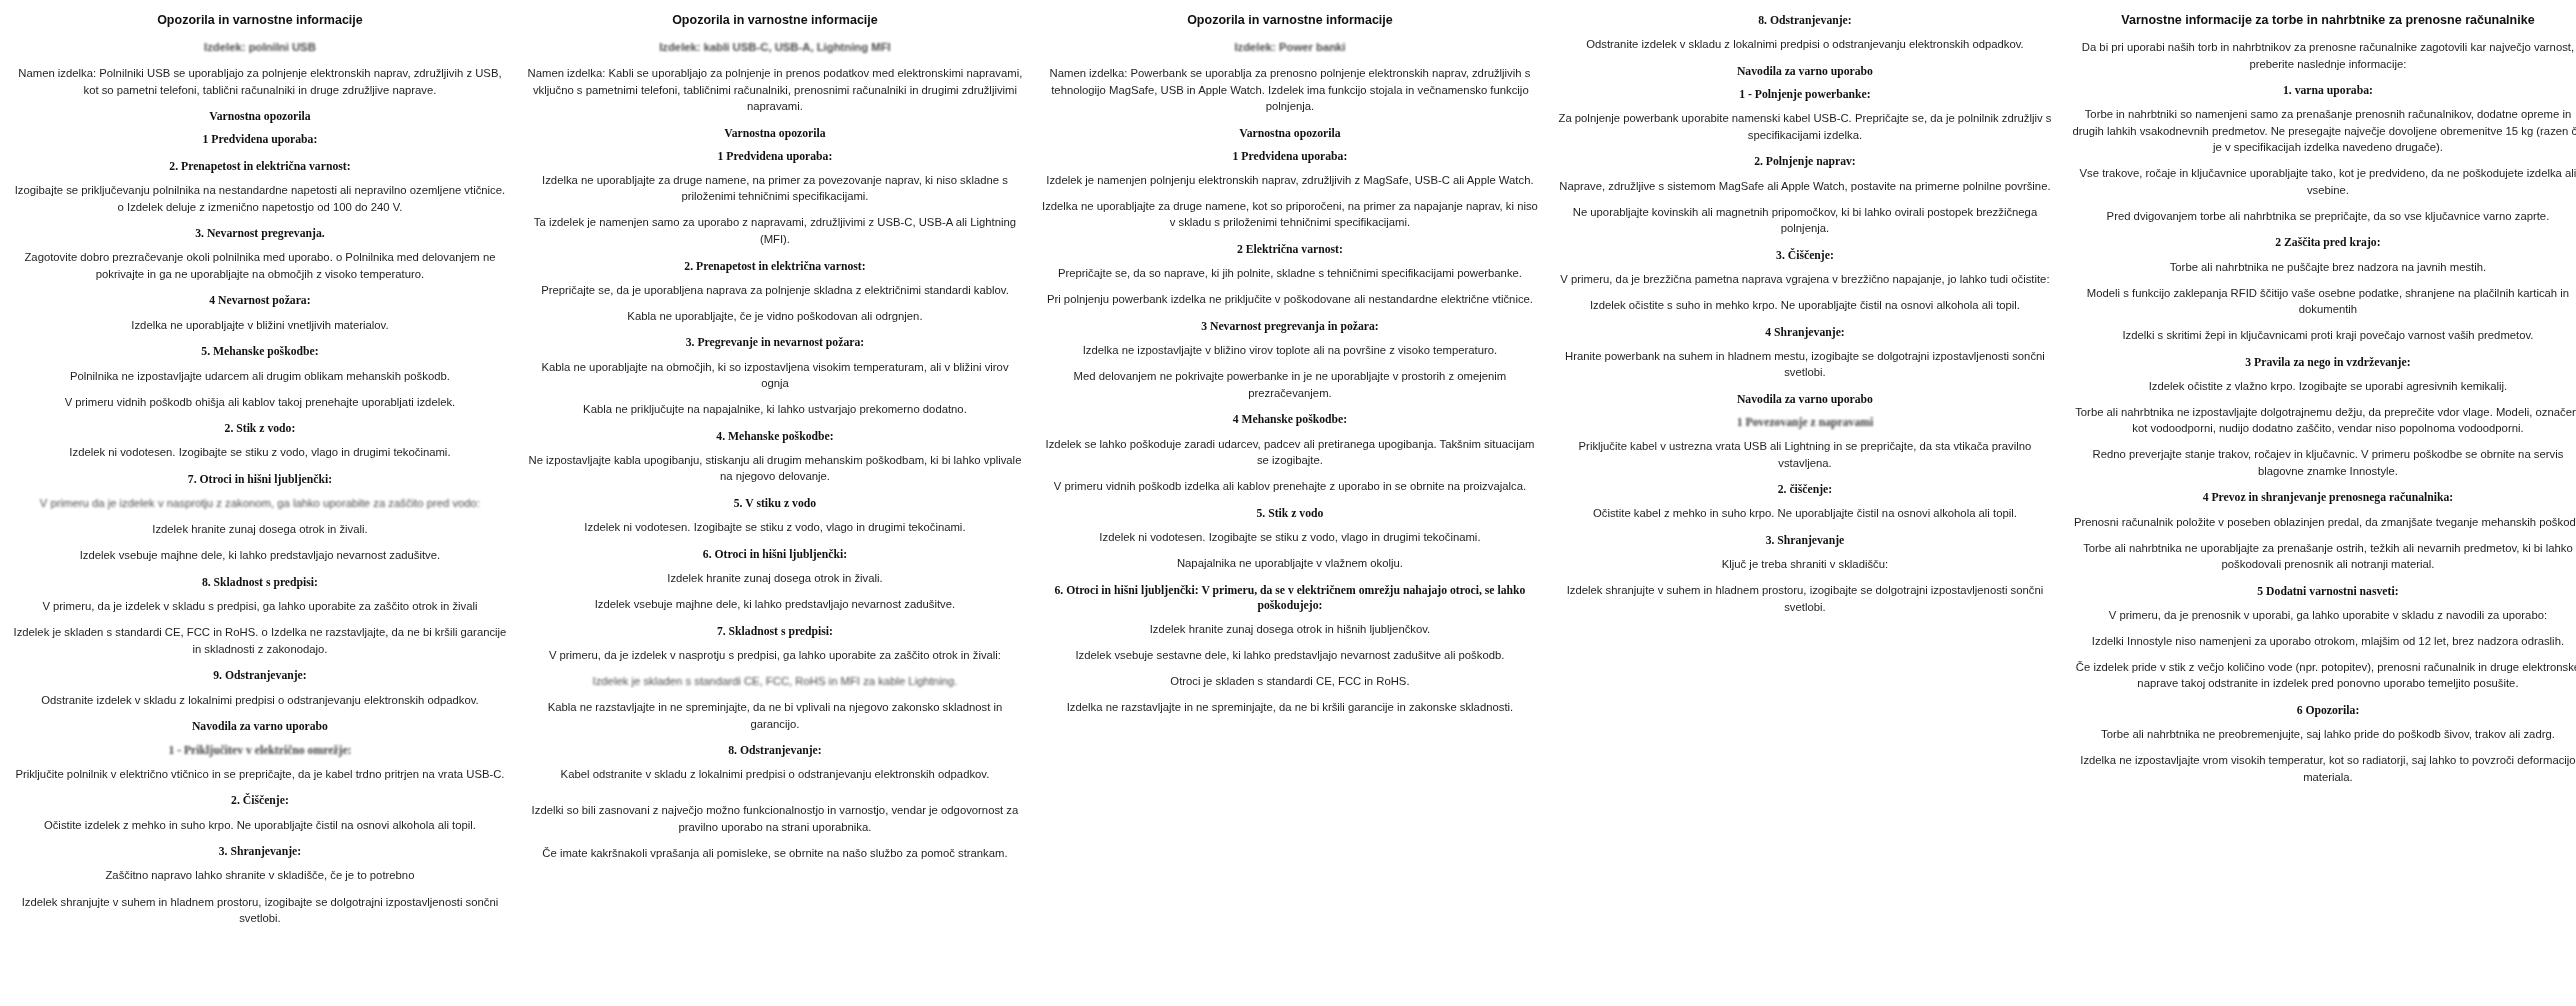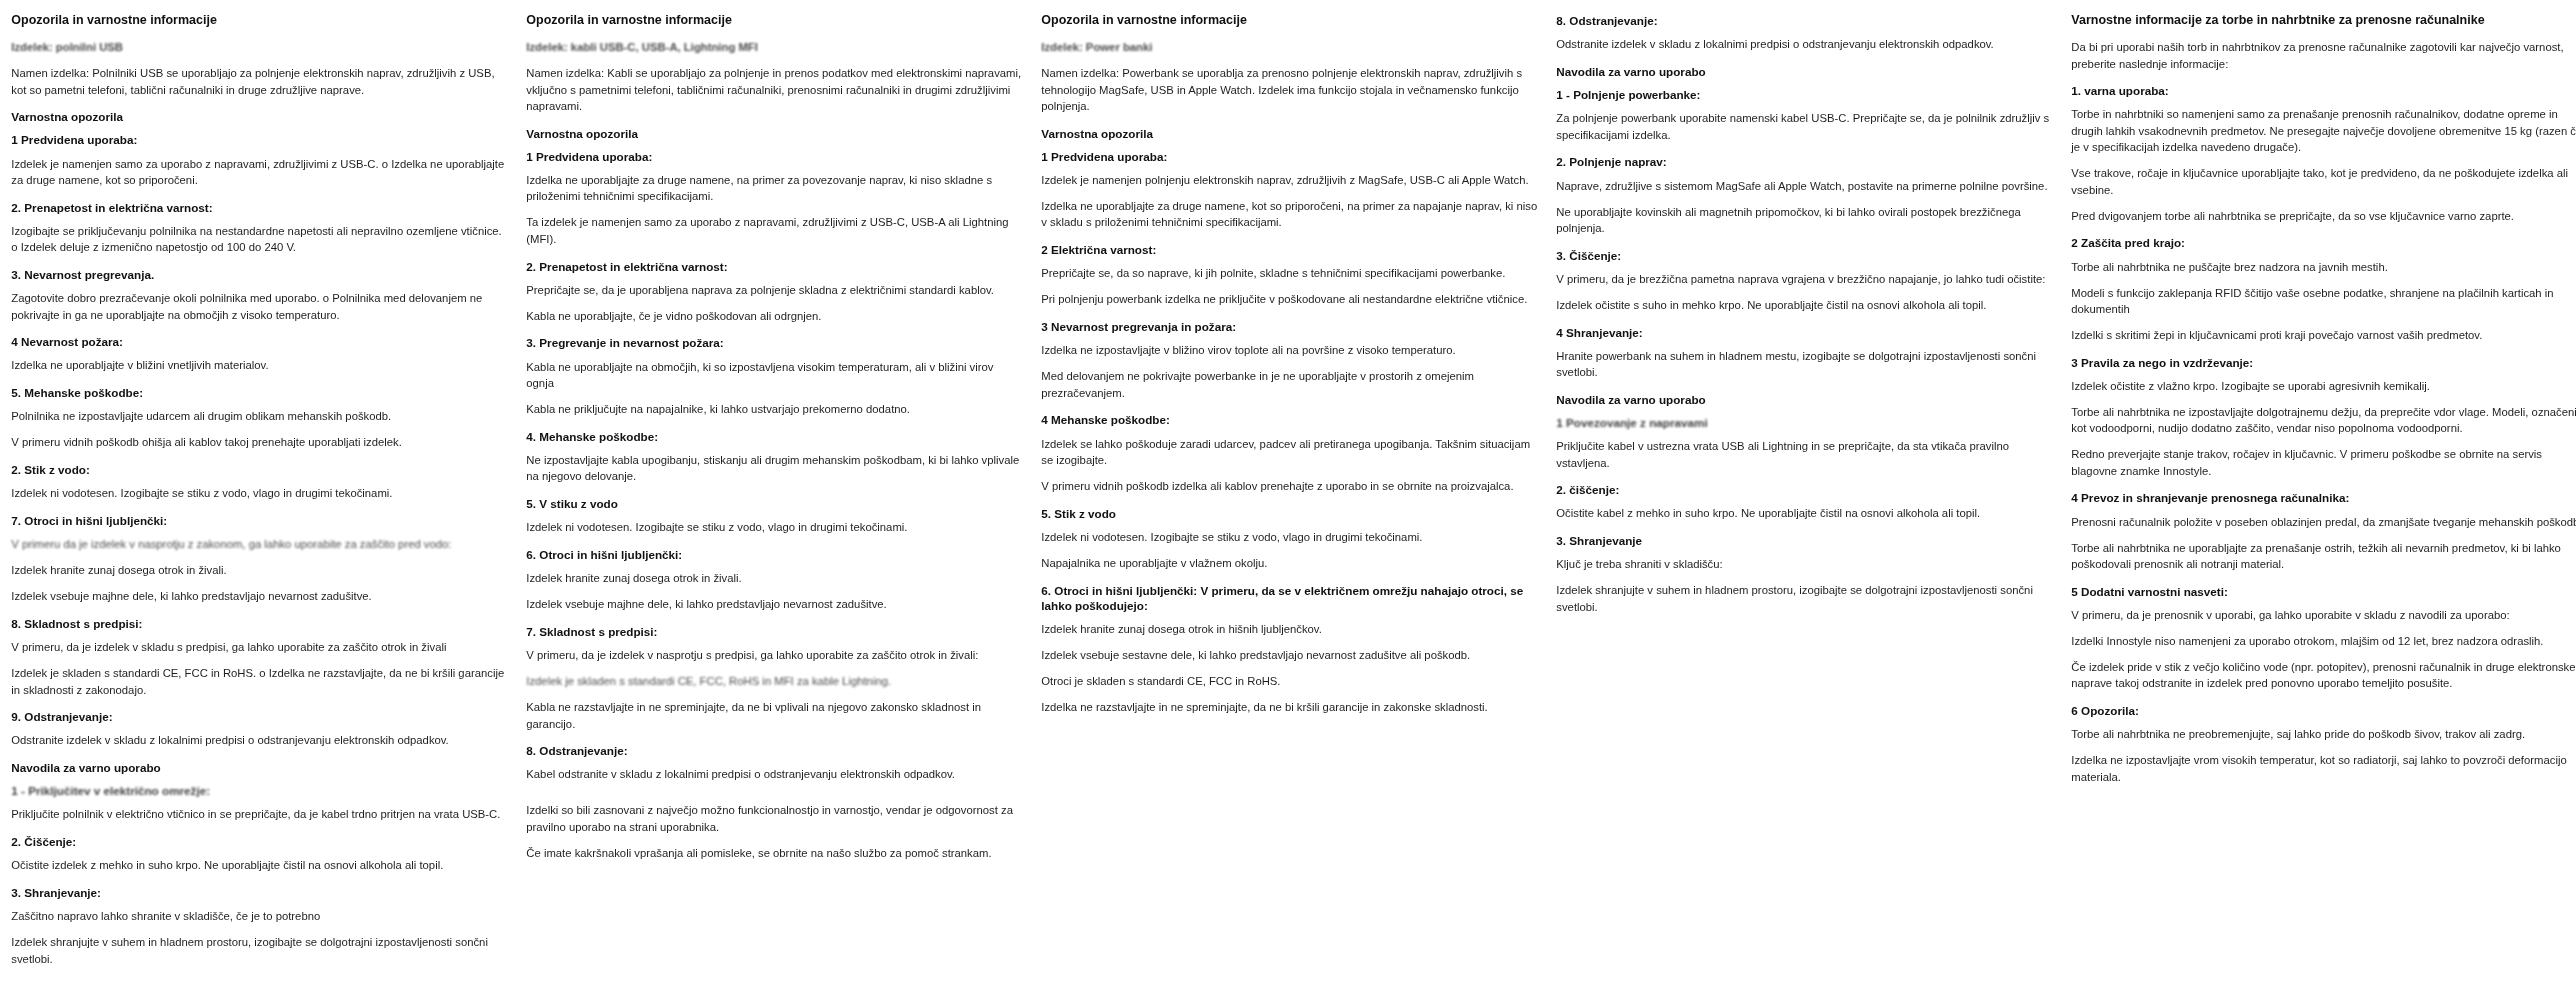--- a/index.html
+++ b/index.html
@@ -21,37 +21,39 @@
     flex-direction: row;
     align-items: flex-start;
     box-sizing: border-box;
     padding: 13px 11.3px 0 11.3px;
     gap: 0;
   }
   .column {
     box-sizing: border-box;
     padding: 0 17.7px 0 0;
     flex: 0 0 auto;
+    text-align: center;
   }
   .col-w { width: 515px; }
   .col-last { width: 531px; }
 
   .h-title {
     font-size: 12.5px;
     font-weight: bold;
     line-height: 1.25;
     margin: 0 0 10.5px 0;
     color: #111;
   }
   .h-sub {
     font-size: 11.7px;
     font-weight: bold;
     line-height: 1.3;
     margin: 11.3px 0 8px 0;
     color: #111;
+    font-family: Liberation Serif, serif;
   }
   .h-sub.first { margin-top: 0; }
   .p {
     font-size: 11.3px;
     line-height: 1.45;
     margin: 0 0 9.7px 0;
     color: #1f1f1f;
   }
   .p-bold-lead { font-weight: bold; }
 
@@ -69,21 +71,20 @@
 <div class="page">
 
   <div class="column col-w">
     <div class="h-title">Opozorila in varnostne informacije</div>
     <div class="p p-bold-lead"><span class="blurry">Izdelek: polnilni USB</span></div>
     <div class="p">Namen izdelka: Polnilniki USB se uporabljajo za polnjenje elektronskih naprav, združljivih z USB, kot so pametni telefoni, tablični računalniki in druge združljive naprave.</div>
 
     <div class="h-sub">Varnostna opozorila</div>
 
     <div class="h-sub first">1 Predvidena uporaba:</div>
-    <div class="p">Izdelek je namenjen samo za uporabo z napravami, združljivimi z USB-C. o Izdelka ne uporabljajte za druge namene, kot so priporočeni.</div>
 
     <div class="h-sub">2. Prenapetost in električna varnost:</div>
     <div class="p">Izogibajte se priključevanju polnilnika na nestandardne napetosti ali nepravilno ozemljene vtičnice. o Izdelek deluje z izmenično napetostjo od 100 do 240 V.</div>
 
     <div class="h-sub">3. Nevarnost pregrevanja.</div>
     <div class="p">Zagotovite dobro prezračevanje okoli polnilnika med uporabo. o Polnilnika med delovanjem ne pokrivajte in ga ne uporabljajte na območjih z visoko temperaturo.</div>
 
     <div class="h-sub">4 Nevarnost požara:</div>
     <div class="p">Izdelka ne uporabljajte v bližini vnetljivih materialov.</div>
 

